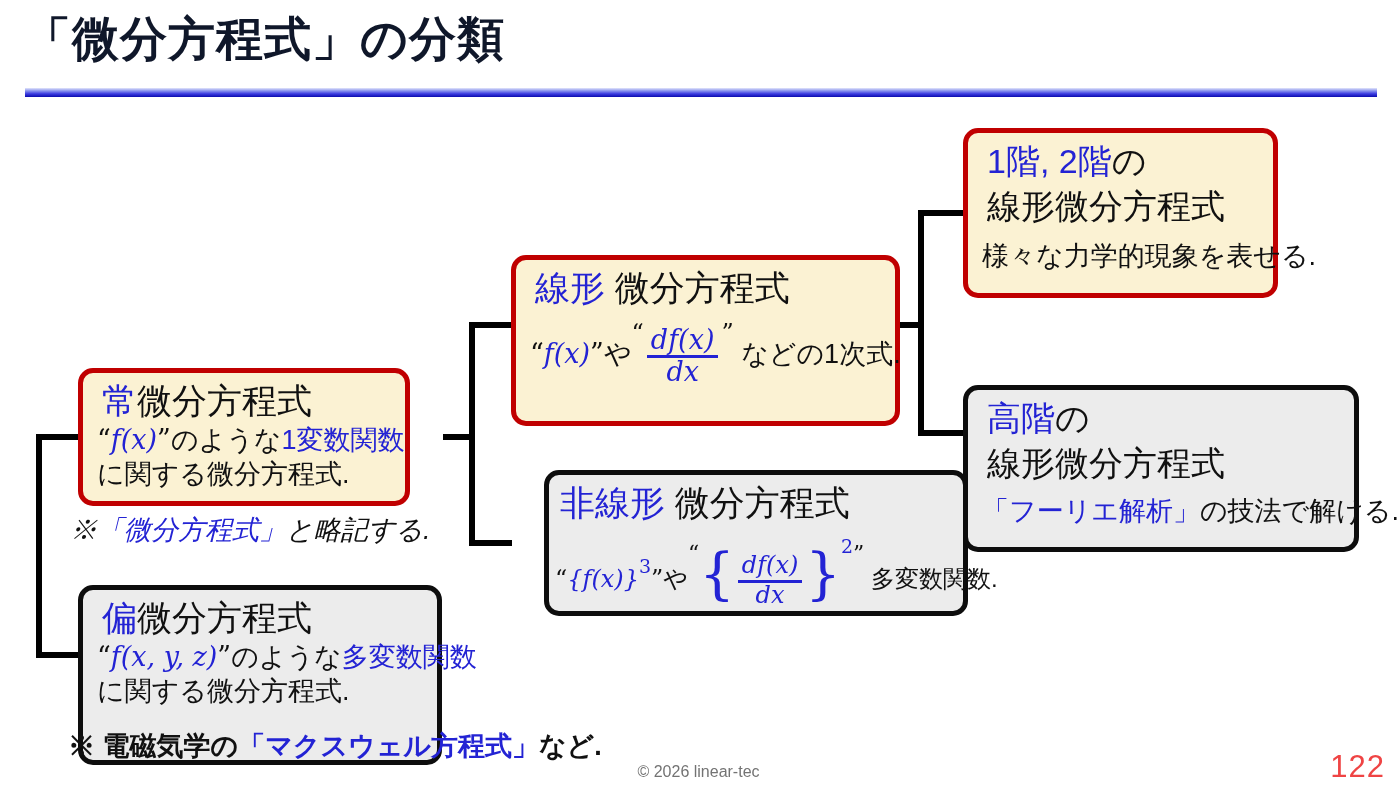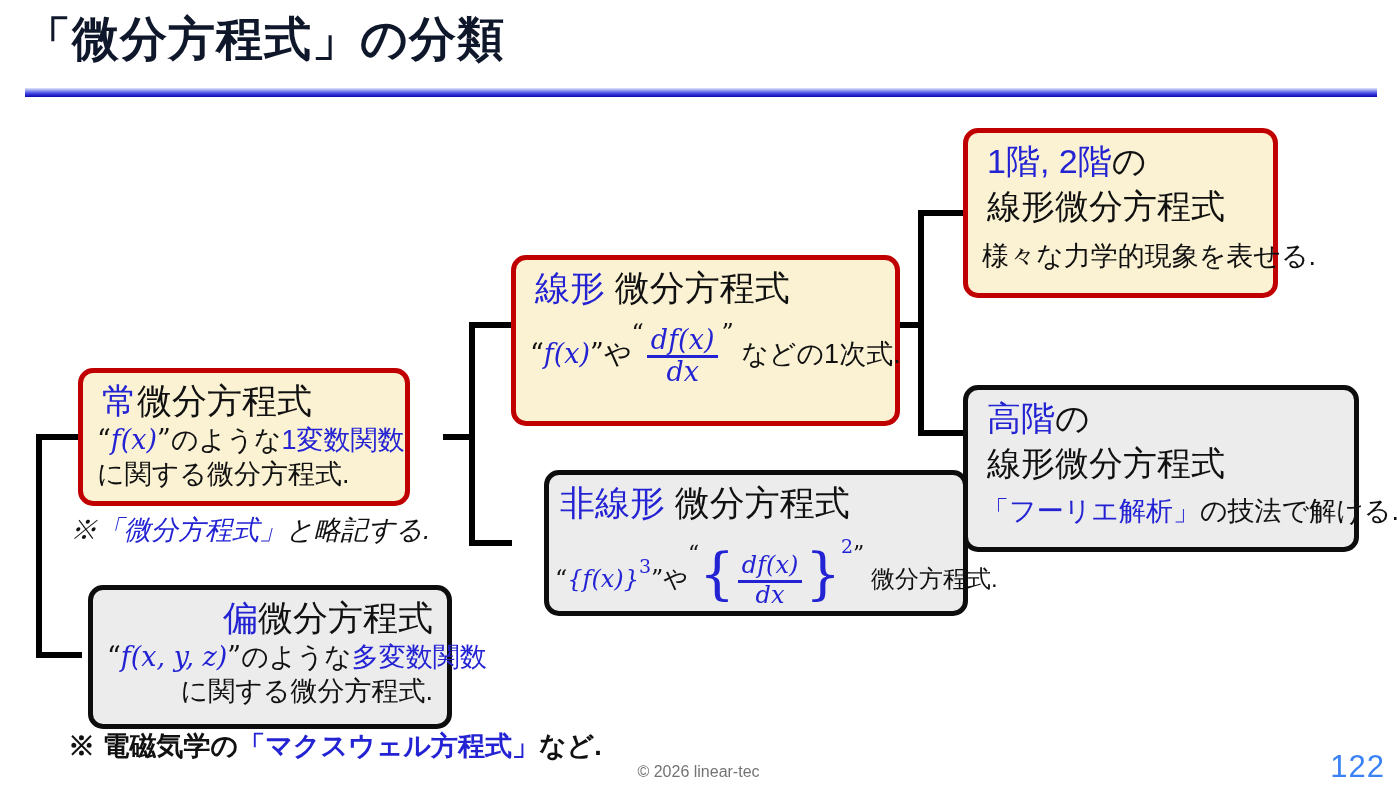--- a/index.html
+++ b/index.html
@@ -46,21 +46,21 @@
          font-size:56px;line-height:0;vertical-align:-6px;}
   .msup{font-size:19px;vertical-align:14px;font-style:normal;color:var(--blue);
         font-family:"DejaVu Serif",serif;}
   .msup.hi{vertical-align:34px;}
   .formula-line{margin-top:6px;}
   .copyright{
     position:absolute;left:0;right:0;bottom:6px;text-align:center;
     font-size:16px;color:#737373;
   }
   .page-number{
-    position:absolute;right:12px;bottom:2px;font-size:31px;color:#3b82f6;
+    position:absolute;right:12px;bottom:2px;font-size:31px;color:#ef4444;
     letter-spacing:1px;
   }
 </style>
 </head>
 <body>
 
 <div class="slide">
 
   <div class="page-title">「微分方程式」の分類</div>
   <div class="title-rule"></div>
@@ -85,21 +85,21 @@
     </div>
     <div class="body-line">
       <span class="mq">“</span><span class="math">f(x)</span><span class="mq">”</span><span>のような</span><span class="blue">1変数関数</span>
     </div>
     <div class="body-line">に関する微分方程式.</div>
   </div>
   <div class="note" style="left:70px;top:512px;font-style:italic;">
     <span>※</span><span class="blue">「微分方程式」</span><span>と略記する.</span>
   </div>
 
-  <div class="box blk" style="left:88px;top:585px;width:364px;height:144px;text-align:right;">
+  <div class="box blk" style="left:78px;top:585px;width:364px;height:180px;">
     <div class="bt">
       <span class="blue">偏</span><span>微分方程式</span>
     </div>
     <div class="body-line">
       <span class="mq">“</span><span class="math">f(x, y, z)</span><span class="mq">”</span><span>のような</span><span class="blue">多変数関数</span>
     </div>
     <div class="body-line">に関する微分方程式.</div>
   </div>
   <div class="note" style="left:68px;top:728px;font-weight:bold;">
     <span>※ 電磁気学の</span><span class="blue">「マクスウェル方程式」</span><span>など.</span>
@@ -112,21 +112,21 @@
     <div class="body-line formula-line">
       <span class="mq">“</span><span class="math">f(x)</span><span class="mq">”</span><span>や</span><span class="mq hi">“</span><span class="frac math"><span class="num">df(x)</span><span class="den">dx</span></span><span class="mq hi">”</span> <span>などの1次式.</span>
     </div>
   </div>
 
   <div class="box blk" style="left:512px;top:470px;width:424px;height:146px;padding:6px 6px;margin-left:32px;">
     <div class="bt">
       <span class="blue">非線形</span><span> 微分方程式</span>
     </div>
     <div class="body-sm formula-line">
-      <span class="mq">“</span><span class="math">{f(x)}</span><span class="msup">3</span><span class="mq">”</span><span>や</span><span class="mq hi2">“</span><span class="brace">{</span><span class="frac math"><span class="num">df(x)</span><span class="den">dx</span></span><span class="brace">}</span><span class="msup hi">2</span><span class="mq hi2">”</span> <span>微分方程式.</span>
+      <span class="mq">“</span><span class="math">{f(x)}</span><span class="msup">3</span><span class="mq">”</span><span>や</span><span class="mq hi2">“</span><span class="brace">{</span><span class="frac math"><span class="num">df(x)</span><span class="den">dx</span></span><span class="brace">}</span><span class="msup hi">2</span><span class="mq hi2">”</span> <span>多変数関数.</span>
     </div>
   </div>
 
   <div class="box red" style="left:963px;top:128px;width:315px;height:170px;">
     <div class="bt2">
       <span class="blue">1階, 2階</span><span>の</span>
     </div>
     <div class="bt2">線形微分方程式</div>
     <div class="body-line" style="margin-top:10px;">様々な力学的現象を表せる.</div>
   </div>

